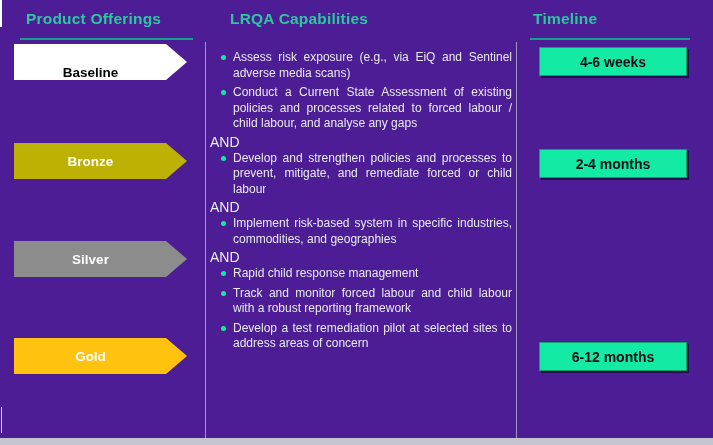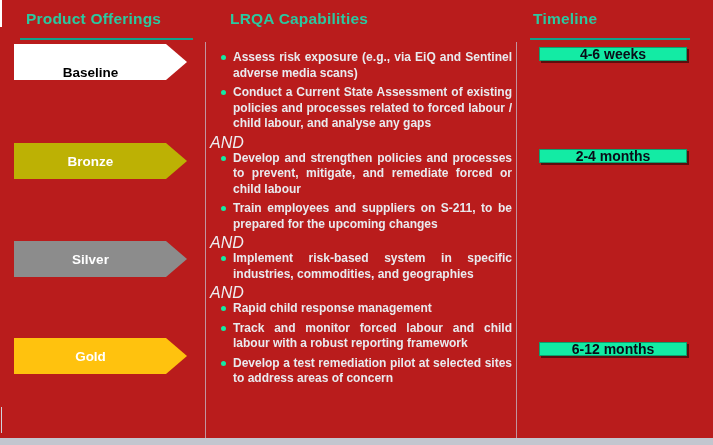--- a/index.html
+++ b/index.html
@@ -1,18 +1,18 @@
 <!DOCTYPE html>
 <html><head>
 <meta charset="utf-8">
 <style>
   html,body{margin:0;padding:0;background:#2a2f45;}
   .slide{
     position:relative; width:713px; height:445px;
-    background:#b91c1c; overflow:hidden;
+    background:#4c1d95; overflow:hidden;
     font-family:"Liberation Sans", sans-serif;
     -webkit-font-smoothing:antialiased;
   }
   .col-header{
     position:absolute; top:10px;
     font-size:15.5px; font-weight:bold; color:#2BC8A0; letter-spacing:.2px;
     white-space:nowrap;
   }
   .h-offerings{left:26px;}
   .h-capabilities{left:230px;}
@@ -27,37 +27,37 @@
   .arrow{
     position:absolute; left:14px; width:173px; height:36px;
     display:flex; align-items:center; justify-content:center;
     box-sizing:border-box; padding-right:20px;
     font-weight:bold; font-size:13.5px;
     clip-path:polygon(0 0, calc(100% - 21px) 0, 100% 50%, calc(100% - 21px) 100%, 0 100%);
   }
   .arrow-0{top:44px;} .arrow-1{top:143px;} .arrow-2{top:241px;text-align:right;} .arrow-3{top:338px;}
 
   .badge{
-    position:absolute; left:539px; width:148px; height:14px;
+    position:absolute; left:539px; width:148px; height:29px;
     display:flex; align-items:center; justify-content:center;
     font-weight:bold; font-size:14px; color:#0A0D18;
     border:1px solid rgba(10,110,75,.6);
     box-shadow:2px 2px 0 rgba(0,0,0,.5);
     box-sizing:border-box;
   }
   .badge-0{top:47px;} .badge-1{top:149px;} .badge-2{top:245px;} .badge-3{top:342px;}
 
   .caps{
     position:absolute; left:206px; top:42px; width:306px; padding-top:8px;
     color:#E9EAEE; font-size:12px; line-height:15.5px;
   }
   .bullet{display:flex; margin:0 0 4px 15px;}
   .dot{flex:0 0 5px; width:5px; height:5px; border-radius:50%; margin:5px 7px 0 0;}
-  .btext{flex:1; text-align:justify; text-justify:inter-word;font-weight:bold;}
-  .and{margin:0 0 2px 4px; font-size:16px; line-height:13px; color:#EDEEF2;font-style:italic;}
+  .btext{flex:1; text-align:justify; text-justify:inter-word;}
+  .and{margin:0 0 2px 4px; font-size:14px; line-height:13px; color:#EDEEF2;}
 
   .bottom-strip{position:absolute; left:0; bottom:0; width:713px; height:7px; background:#C3C6CF;}
   .edge-tick{position:absolute; left:0; top:0; width:2px; height:27px; background:#FFFFFF;}
   .cursor-artifact{position:absolute; left:1px; top:407px; width:1px; height:26px; background:#cfd3dc;}
 </style>
 </head>
 <body>
 
 <div class="slide">
 
@@ -92,24 +92,20 @@
     <div class="bullet">
       <span class="dot" style="background: rgb(19, 235, 164);"></span>
       <span class="btext">Conduct a Current State Assessment of existing policies and processes related to forced labour / child labour, and analyse any gaps</span>
     </div>
     <div class="and">AND</div>
 
     <div class="bullet">
       <span class="dot" style="background: rgb(19, 235, 164);"></span>
       <span class="btext">Develop and strengthen policies and processes to prevent, mitigate, and remediate forced or child labour</span>
     </div>
-    <div class="bullet">
-      <span class="dot" style="background: rgb(19, 235, 164);"></span>
-      <span class="btext">Train employees and suppliers on S-211, to be prepared for the upcoming changes</span>
-    </div>
     <div class="and">AND</div>
 
     <div class="bullet">
       <span class="dot" style="background: rgb(19, 235, 164);"></span>
       <span class="btext">Implement risk-based system in specific industries, commodities, and geographies</span>
     </div>
     <div class="and">AND</div>
 
     <div class="bullet">
       <span class="dot" style="background: rgb(19, 235, 164);"></span>

